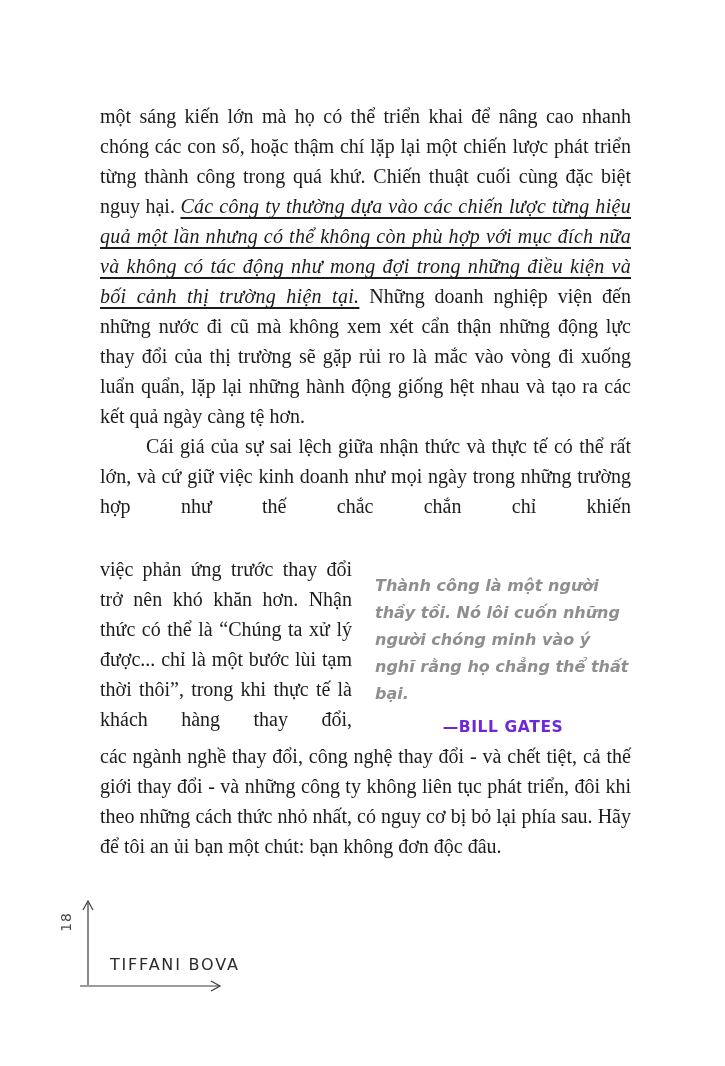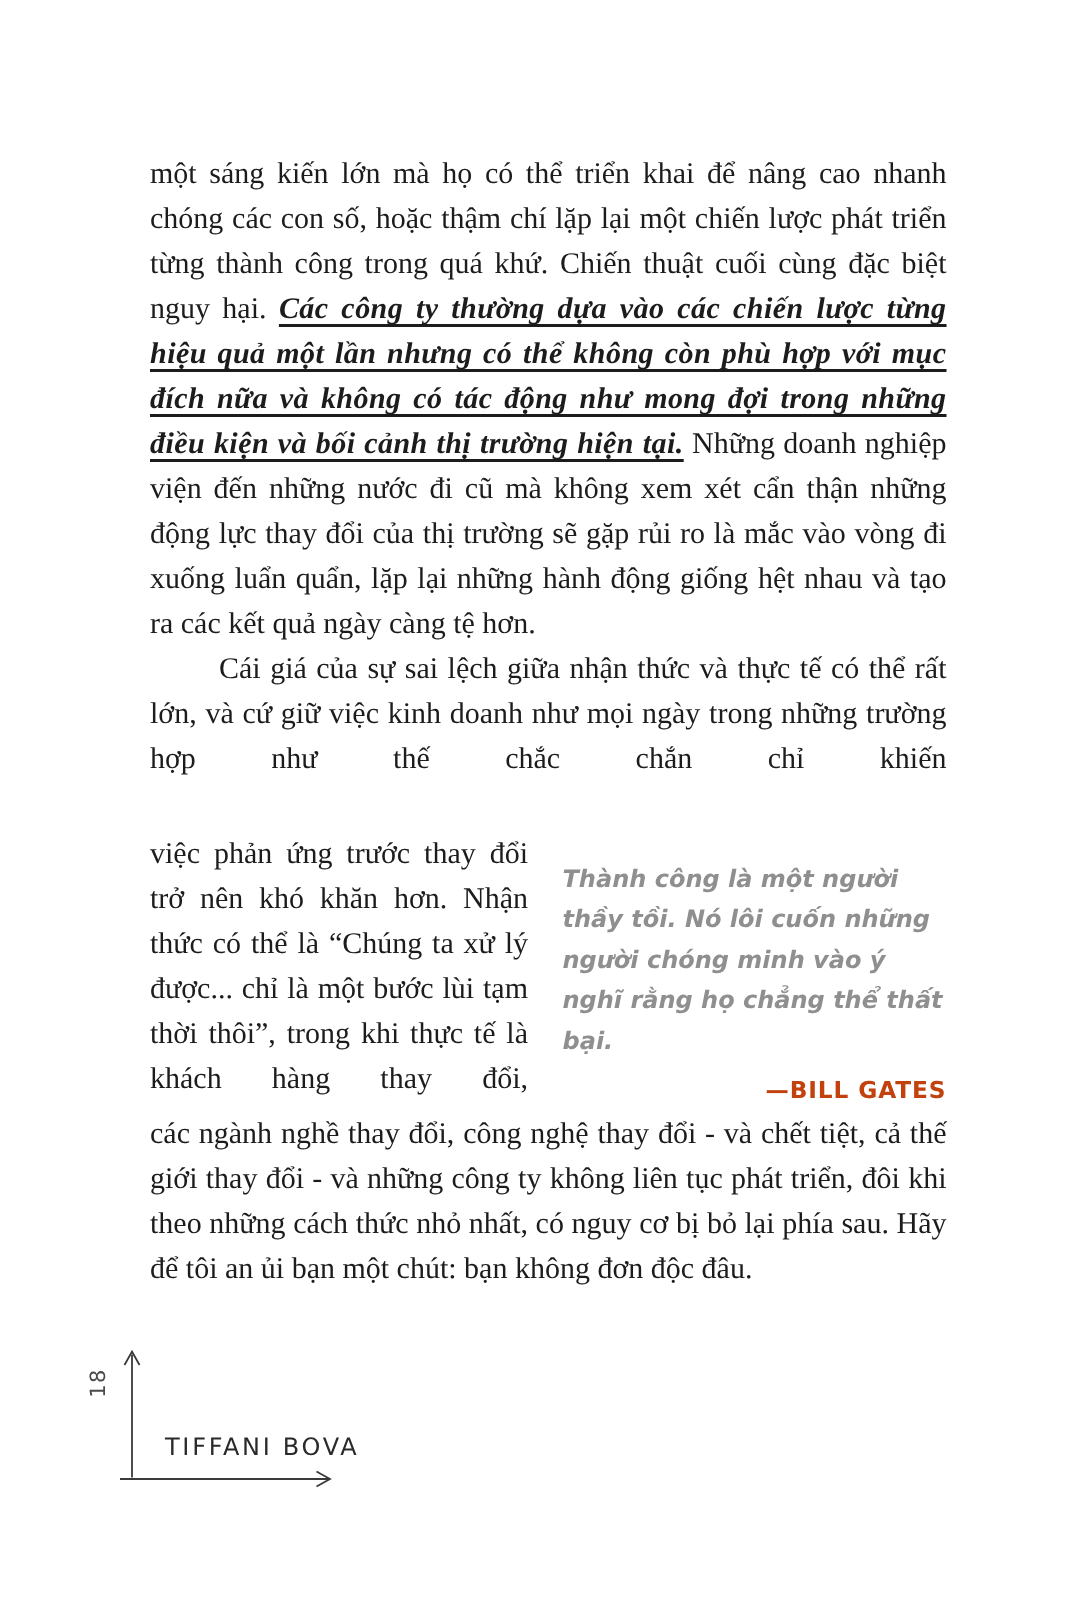--- a/index.html
+++ b/index.html
@@ -36,21 +36,21 @@
   }
   .seg-narrow {
     display: block;
     flex: 0 0 252px;
     width: 252px;
     text-align: justify;
     text-align-last: justify;
   }
   .script {
     font-style: italic;
-    font-weight: 700;
+    font-weight: 400;
     letter-spacing: 0.3px;
     text-decoration: underline;
     text-decoration-thickness: 1.5px;
     text-underline-offset: 4px;
   }
   .pullquote {
     display: block;
     width: 256px;
     margin-left: 23px;
     margin-top: 18px;
@@ -59,25 +59,25 @@
     line-height: 27px;
     font-weight: bold;
     font-style: italic;
     color: #8f8f8f;
     text-align: left;
   }
   .pq-text { display: block; }
   .pq-attr {
     display: block;
     margin-top: 7px;
-    text-align: right;
+    text-align: center;
     font-style: normal;
     font-size: 15.5px;
     letter-spacing: 0.6px;
-    color: #c2410c;
+    color: #6d28d9;
   }
   .page-number {
     position: absolute;
     left: 58px;
     top: 912px;
     font-family: "DejaVu Sans", sans-serif;
     font-size: 14px;
     letter-spacing: 1px;
     color: #4a4a4a;
     writing-mode: vertical-rl;

